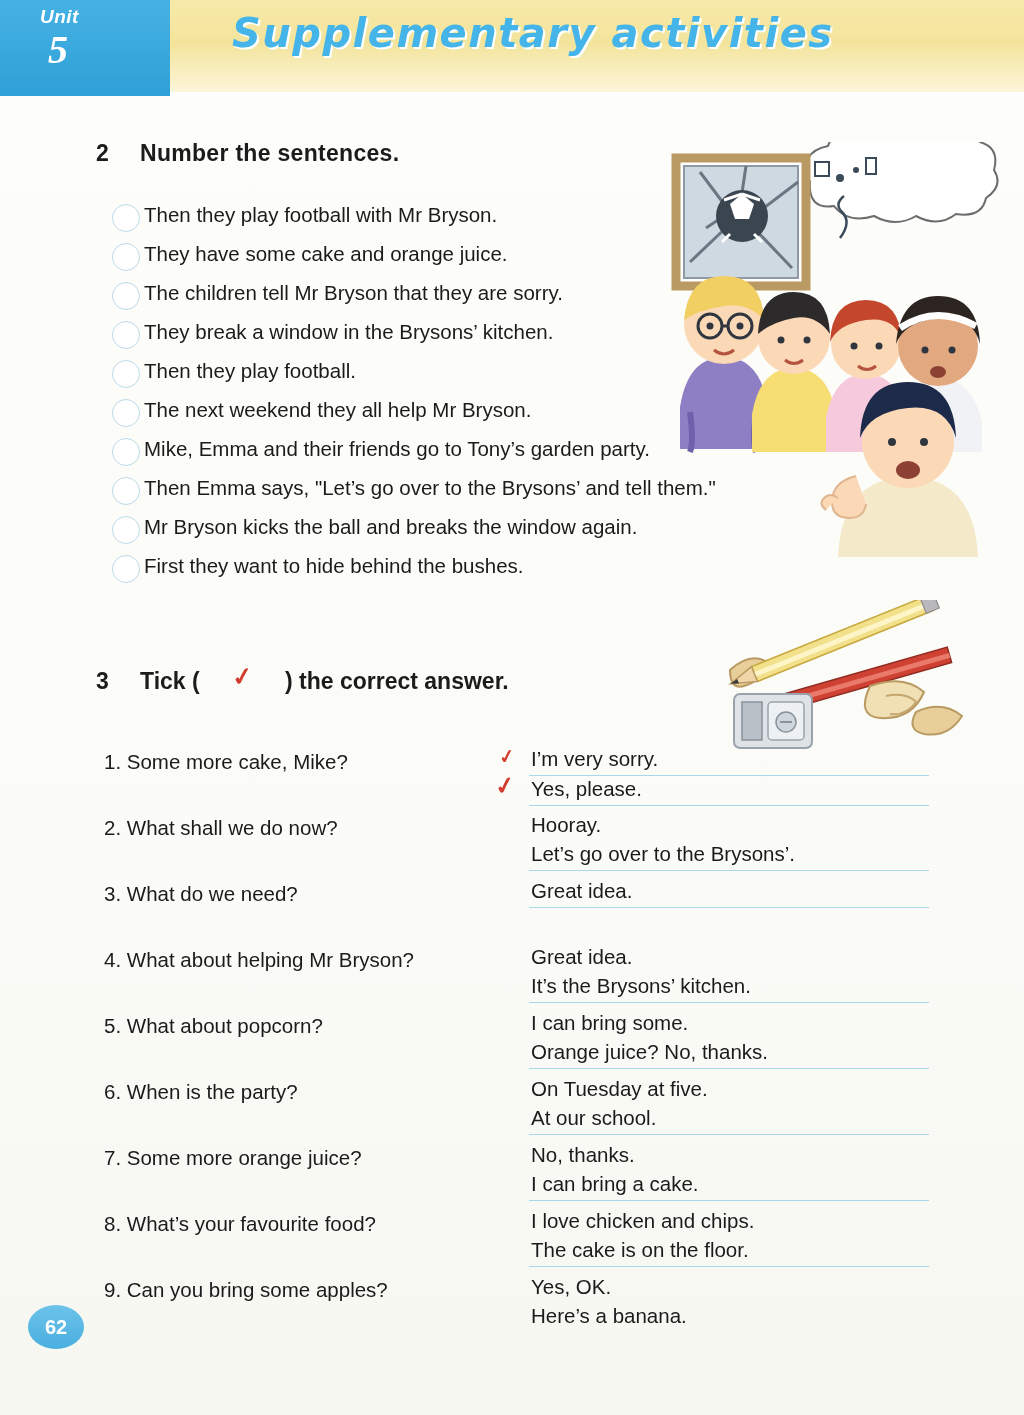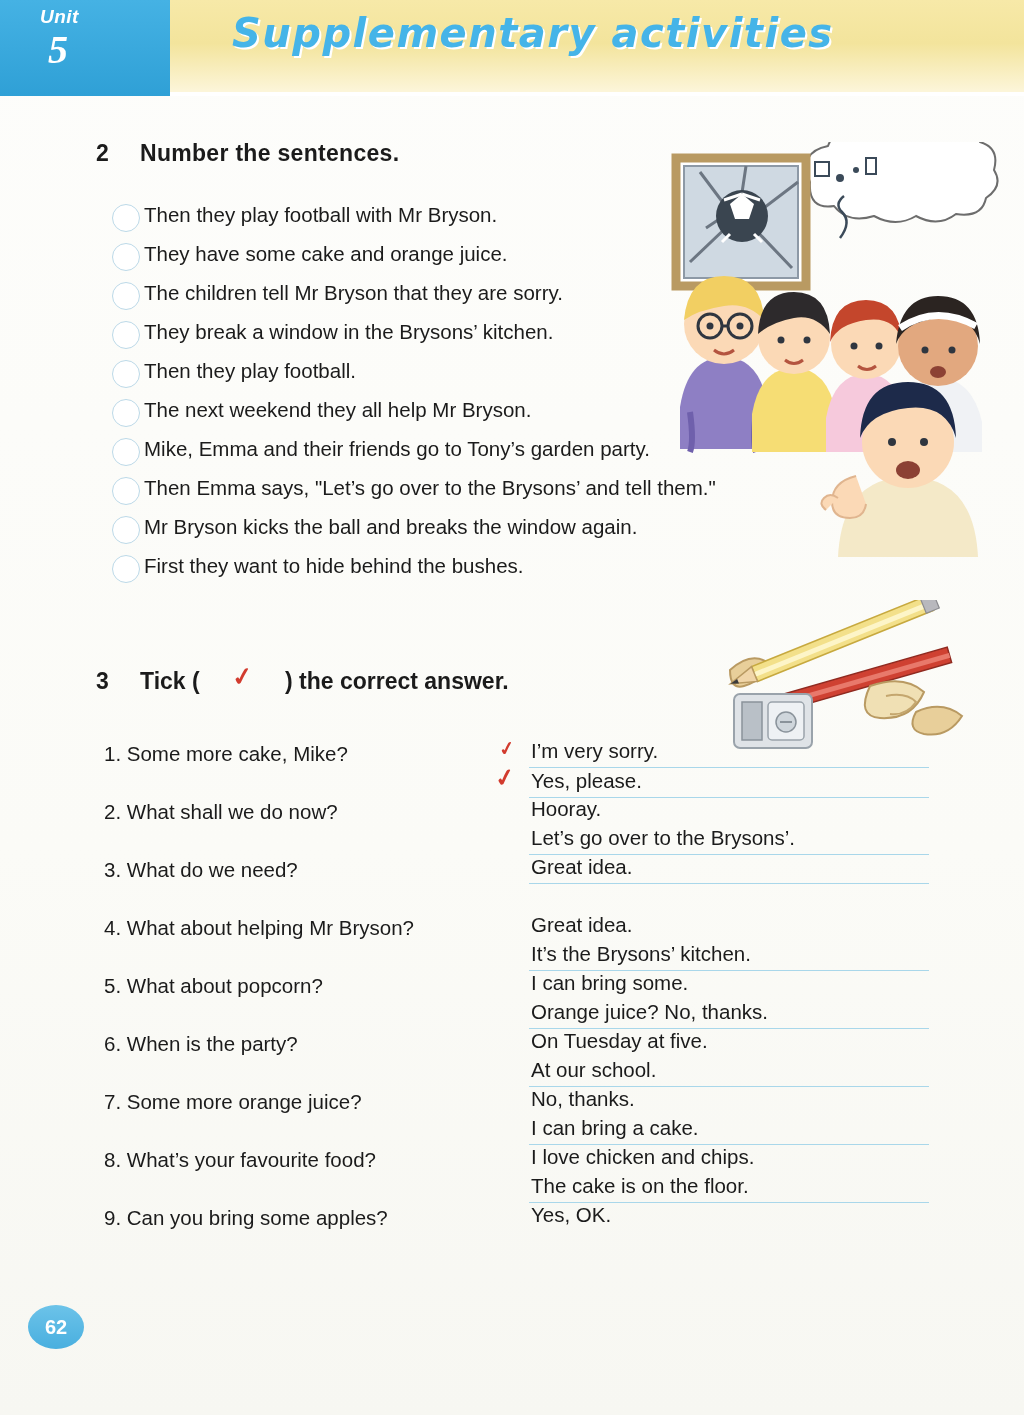--- a/index.html
+++ b/index.html
@@ -154,20 +154,21 @@
   }
 
   .qa-block {
     position: absolute;
     left: 104px; top: 738px;
     width: 830px;
   }
   .qa-row {
     position: relative;
     height: 58px;
+    margin-top: 8px;
   }
   .qa-question {
     position: absolute;
     left: 0; top: 4px;
     font-size: 20.5px;
     color: #1b1b1b;
     white-space: nowrap;
   }
   .qa-answers {
     position: absolute;
@@ -486,18 +487,21 @@
       </div>
     </div>
   </div>
 
   <div class="qa-row">
     <div class="qa-question">9. Can you bring some apples?</div>
     <div class="qa-answers">
       <div class="qa-answer no-rule">
         <span>Yes, OK.</span>
       </div>
+      <div class="qa-answer no-rule">
+        <span>Here’s a banana.</span>
+      </div>
     </div>
   </div>
 
 </div>
 
 <div class="page-num">62</div>
 
 </body></html>

